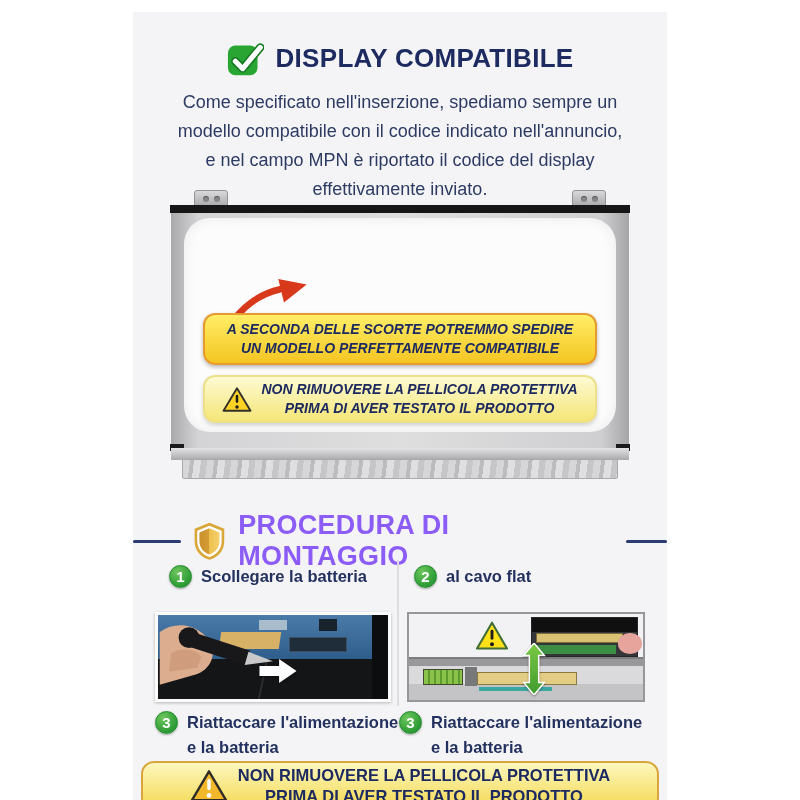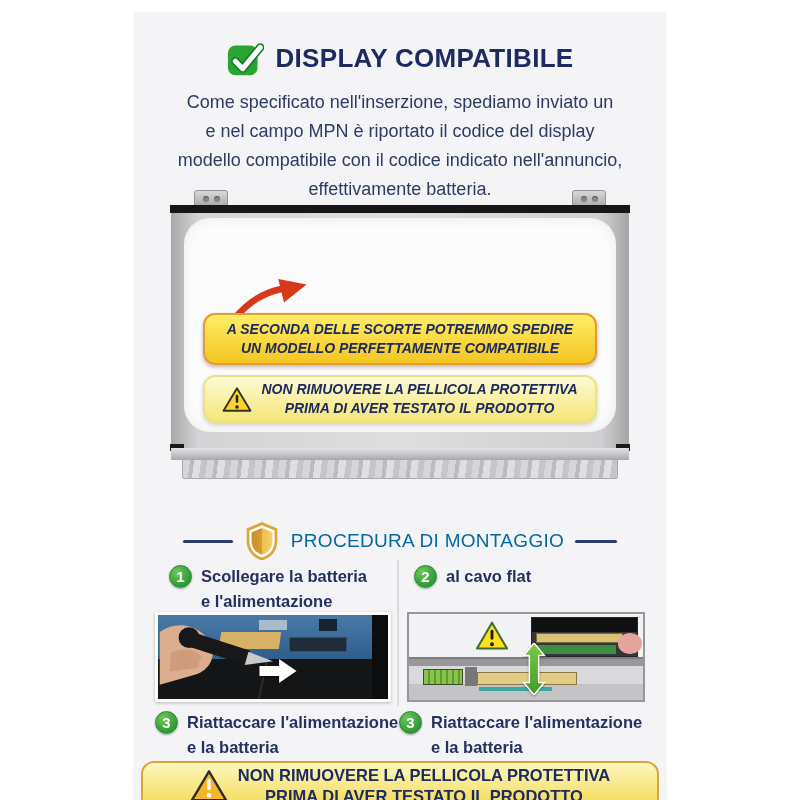--- a/index.html
+++ b/index.html
@@ -34,21 +34,21 @@
     color:#1d2a60; font-weight:bold; font-size:14px; line-height:19px; text-align:center; }
   .film-banner { position:absolute; left:33px; right:33px; top:189px; height:48px; border-radius:12px;
     border:2px solid #ece089; background:linear-gradient(180deg,#fdfad2 0%,#f5e678 100%);
     box-shadow:0 2px 4px rgba(0,0,0,.18); display:flex; align-items:center; justify-content:center; gap:9px;
     color:#1d2a60; font-weight:bold; font-size:14px; line-height:19px; text-align:center; }
 
   
   .proc-heading { position:absolute; top:506px; left:0; width:100%; height:46px; display:flex; align-items:center; justify-content:center; gap:11px; }
   .rule { height:3px; background:#2a3a72; border-radius:2px; }
   .rule.l { width:50px; } .rule.r { width:42px; }
-  .proc-title { font-size:19px; font-weight:normal; color:#0369a1; letter-spacing:.3px; }
+  .proc-title { font-size:27px; font-weight:bold; color:#8b5cf6; letter-spacing:.3px; }
 
   
   .step-head { position:absolute; display:flex; align-items:flex-start; gap:9px; }
   .badge { width:23px; height:23px; border-radius:50%; flex:0 0 23px; margin-top:1px;
     background:radial-gradient(circle at 34% 28%, #6cc65b, #2c9a35 72%); border:1px solid #1f8a2a;
     color:#fff; font-size:15px; font-weight:bold; display:flex; align-items:center; justify-content:center;
     box-shadow:0 1px 2px rgba(0,0,0,.3); }
   .step-text { color:#23315f; font-size:16.5px; font-weight:bold; line-height:25px; }
   .col-divider { position:absolute; left:264px; top:548px; width:2px; height:146px; background:#dddde0; }
 
@@ -97,24 +97,24 @@
 
     <div class="title-row">
       <svg width="37" height="37" viewBox="0 0 40 40">
         <rect x="1" y="6" width="32" height="32" rx="8" fill="#28a532"></rect>
         <path d="M9 23 l8 8 L36 8" stroke="#157a22" stroke-width="9" fill="none" stroke-linecap="round" stroke-linejoin="round"></path>
         <path d="M9 23 l8 8 L36 8" stroke="#ffffff" stroke-width="5.5" fill="none" stroke-linecap="round" stroke-linejoin="round"></path>
       </svg>
       <div class="page-title">DISPLAY COMPATIBILE</div>
     </div>
     <div class="intro">
-      <div>Come specificato nell'inserzione, spediamo inviato un</div>
+      <div>Come specificato nell'inserzione, spediamo sempre un</div>
+      <div>modello compatibile con il codice indicato nell'annuncio,</div>
       <div>e nel campo MPN è riportato il codice del display</div>
-      <div>modello compatibile con il codice indicato nell'annuncio,</div>
-      <div>effettivamente batteria.</div>
+      <div>effettivamente inviato.</div>
     </div>
 
     <div class="panel-wrap">
       <div class="bracket left">
           <i></i>
           <i></i>
         </div>
       <div class="bracket right">
           <i></i>
           <i></i>
@@ -169,21 +169,20 @@
       <div class="proc-title">PROCEDURA DI MONTAGGIO</div>
       <div class="rule r"></div>
     </div>
 
     <div class="col-divider"></div>
 
     <div class="step-head" style="left:36px; top:552px;">
       <div class="badge">1</div>
       <div class="step-text">
         <div>Scollegare la batteria</div>
-        <div>e l'alimentazione</div>
       </div>
     </div>
 
     <div class="step-head" style="left:281px; top:552px;">
       <div class="badge">2</div>
       <div class="step-text">
         <div>al cavo flat</div>
       </div>
     </div>
 

